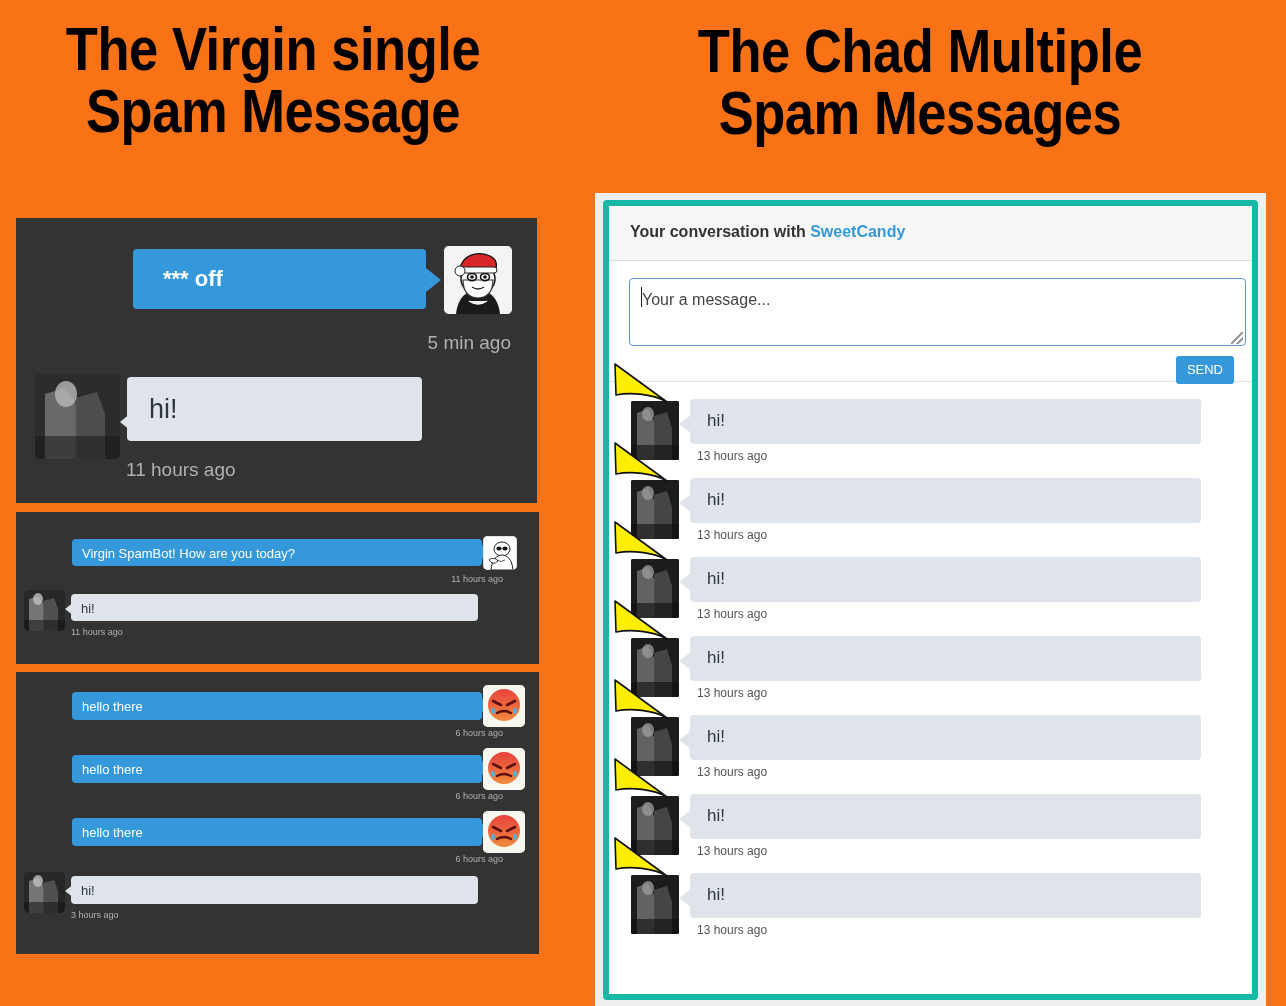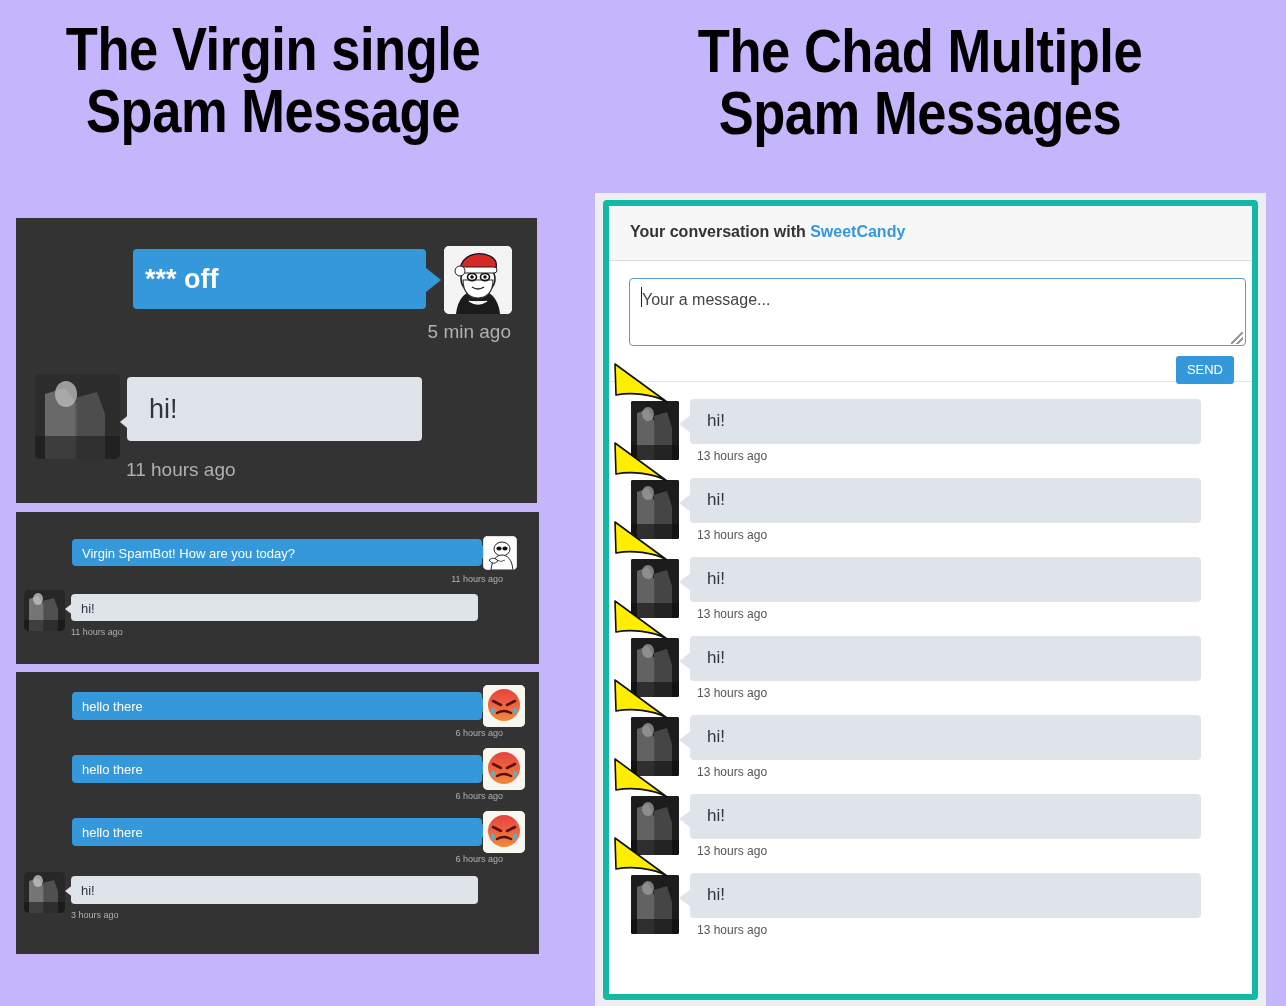--- a/index.html
+++ b/index.html
@@ -3,21 +3,21 @@
 <meta charset="utf-8">
 <style>
   * { box-sizing: border-box; }
   html, body {
     margin: 0; padding: 0;
     width: 1286px; height: 1006px;
     background: #ffffff;
     font-family: "Liberation Sans", sans-serif;
     overflow: hidden;
   }
-  #root { position: relative; width: 1286px; height: 1006px; background:#c4b5fd; }
+  #root { position: relative; width: 1286px; height: 1006px; background:#f97316; }
 
   
   .meme-title {
     position: absolute;
     text-align: center;
     font-family: "Liberation Sans Narrow", "Liberation Sans", sans-serif;
     font-weight: bold;
     color: #000;
     line-height: 1.02;
     letter-spacing: -0.5px;
@@ -130,21 +130,21 @@
     <div>Spam Message</div>
   </div>
   <div id="title-right" class="meme-title">
     <div>The Chad Multiple</div>
     <div>Spam Messages</div>
   </div>
 
   <div id="panel1" class="dark-panel">
 
     <div class="bub blue" style="left:117px; top:31px; width:293px; height:60px;">
-      <div class="txt" style="padding-left:12px; font-size:27px; font-weight:bold;">*** off</div>
+      <div class="txt" style="padding-left:30px; font-size:22px; font-weight:bold;">*** off</div>
     </div>
     <div class="tail-r" style="left:410px; top:50px; border-top-width:12px; border-bottom-width:12px; border-left-width:15px;"></div>
 
     <div class="av santa" style="left:428px; top:28px; width:68px; height:68px;">
       <svg viewBox="0 0 68 68" width="68" height="68">
         <rect width="68" height="68" rx="5" fill="#f4f4f4"></rect>
 
         <path d="M12 68 C14 50 24 44 34 44 C44 44 54 50 56 68 Z" fill="#1b1b1b"></path>
 
         <ellipse cx="34" cy="33" rx="17" ry="15" fill="#fdfdfd" stroke="#222" stroke-width="1.6"></ellipse>
@@ -159,21 +159,21 @@
         <path d="M28 41 Q34 45 40 41" stroke="#222" stroke-width="1.5" fill="none"></path>
 
         <path d="M16 23 C18 10 32 4 46 10 C52 13 53 18 52 22 Z" fill="#d62828" stroke="#111" stroke-width="1.3"></path>
         <rect x="15" y="21" width="38" height="6" rx="3" fill="#fff" stroke="#222" stroke-width="1"></rect>
         <circle cx="16" cy="25" r="5" fill="#fff" stroke="#222" stroke-width="1"></circle>
 
         <path d="M25 55 q9 6 18 0" stroke="#fff" stroke-width="1.4" fill="#efefef"></path>
       </svg>
     </div>
 
-    <div class="stamp" style="right:26px; top:103px; font-size:19px;">5 min ago</div>
+    <div class="stamp" style="right:26px; top:114px; font-size:19px;">5 min ago</div>
 
     <div class="av photo" style="left:19px; top:156px; width:85px; height:85px;">
       <svg viewBox="0 0 85 85" width="85" height="85">
         <rect width="85" height="85" fill="#3a3a3a"></rect>
         <rect x="0" y="0" width="85" height="85" fill="#2c2c2c"></rect>
         <path d="M10 85 L10 20 L30 14 L42 30 L42 85 Z" fill="#7d7d7d" opacity="0.75"></path>
         <path d="M40 85 L40 24 L62 18 L70 40 L70 85 Z" fill="#565656" opacity="0.8"></path>
         <ellipse cx="31" cy="20" rx="11" ry="13" fill="#b9b9b9" opacity="0.8"></ellipse>
         <rect x="0" y="62" width="85" height="23" fill="#1a1a1a" opacity="0.55"></rect>
       </svg>

